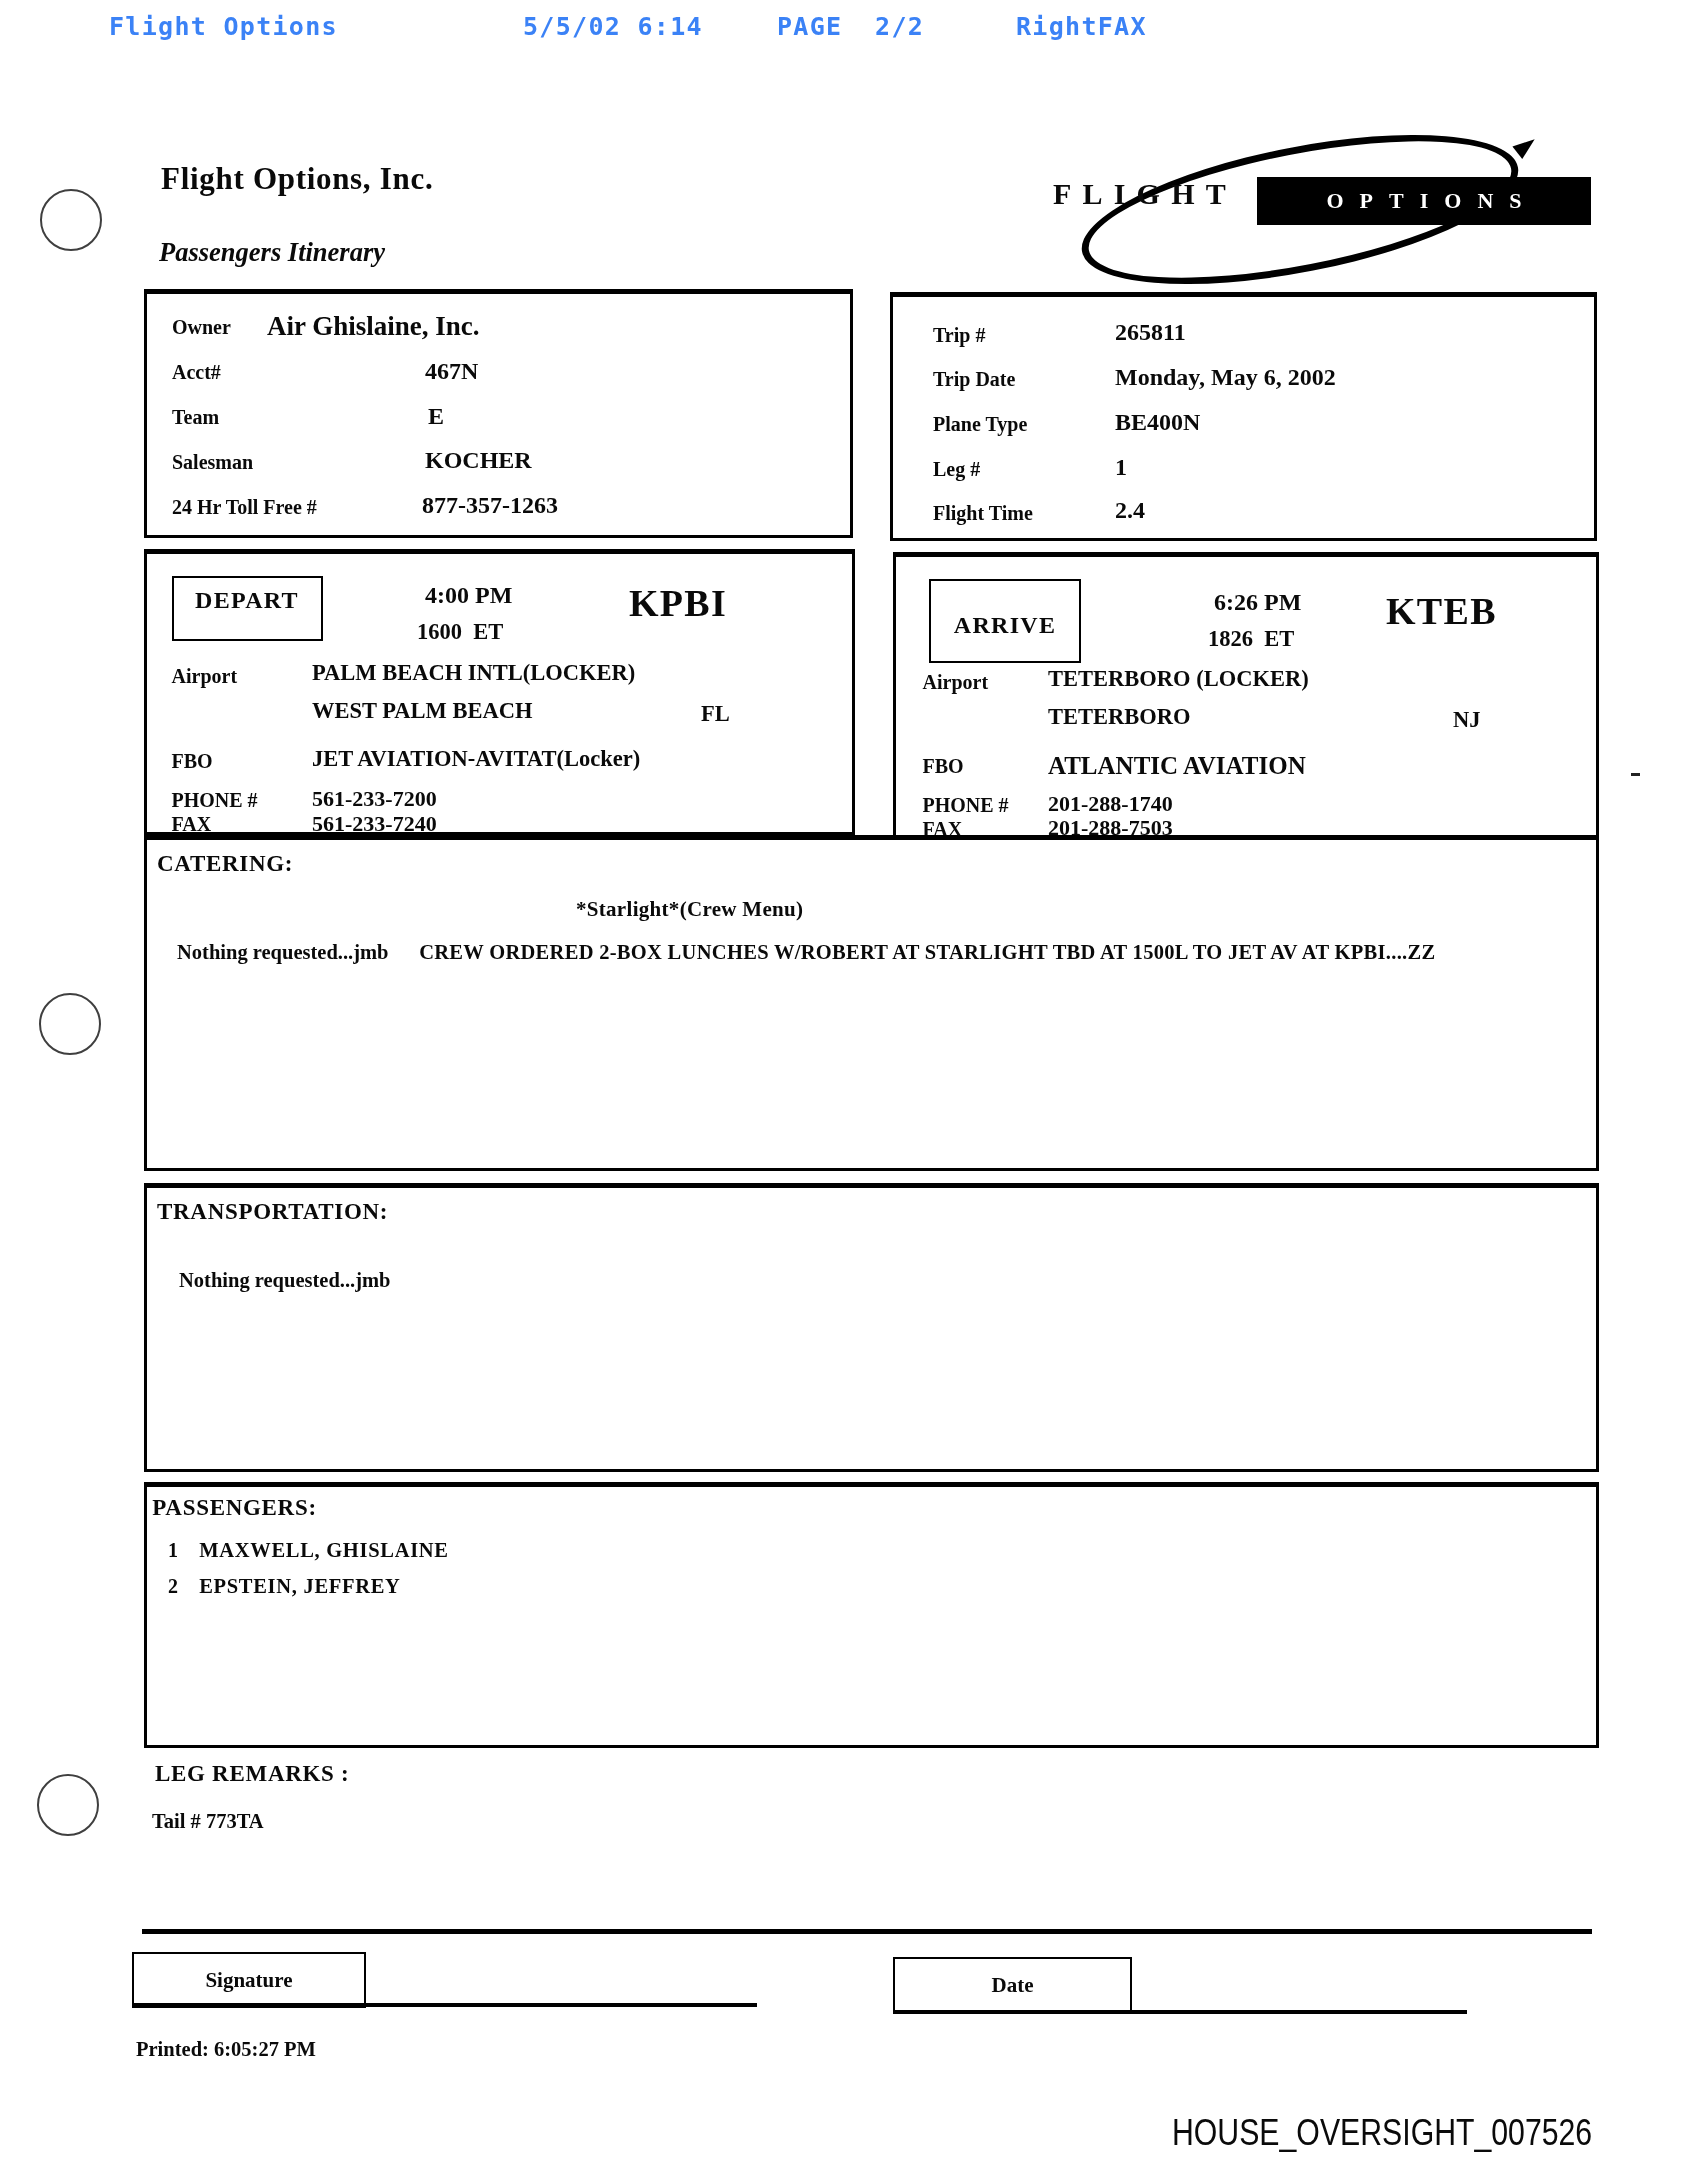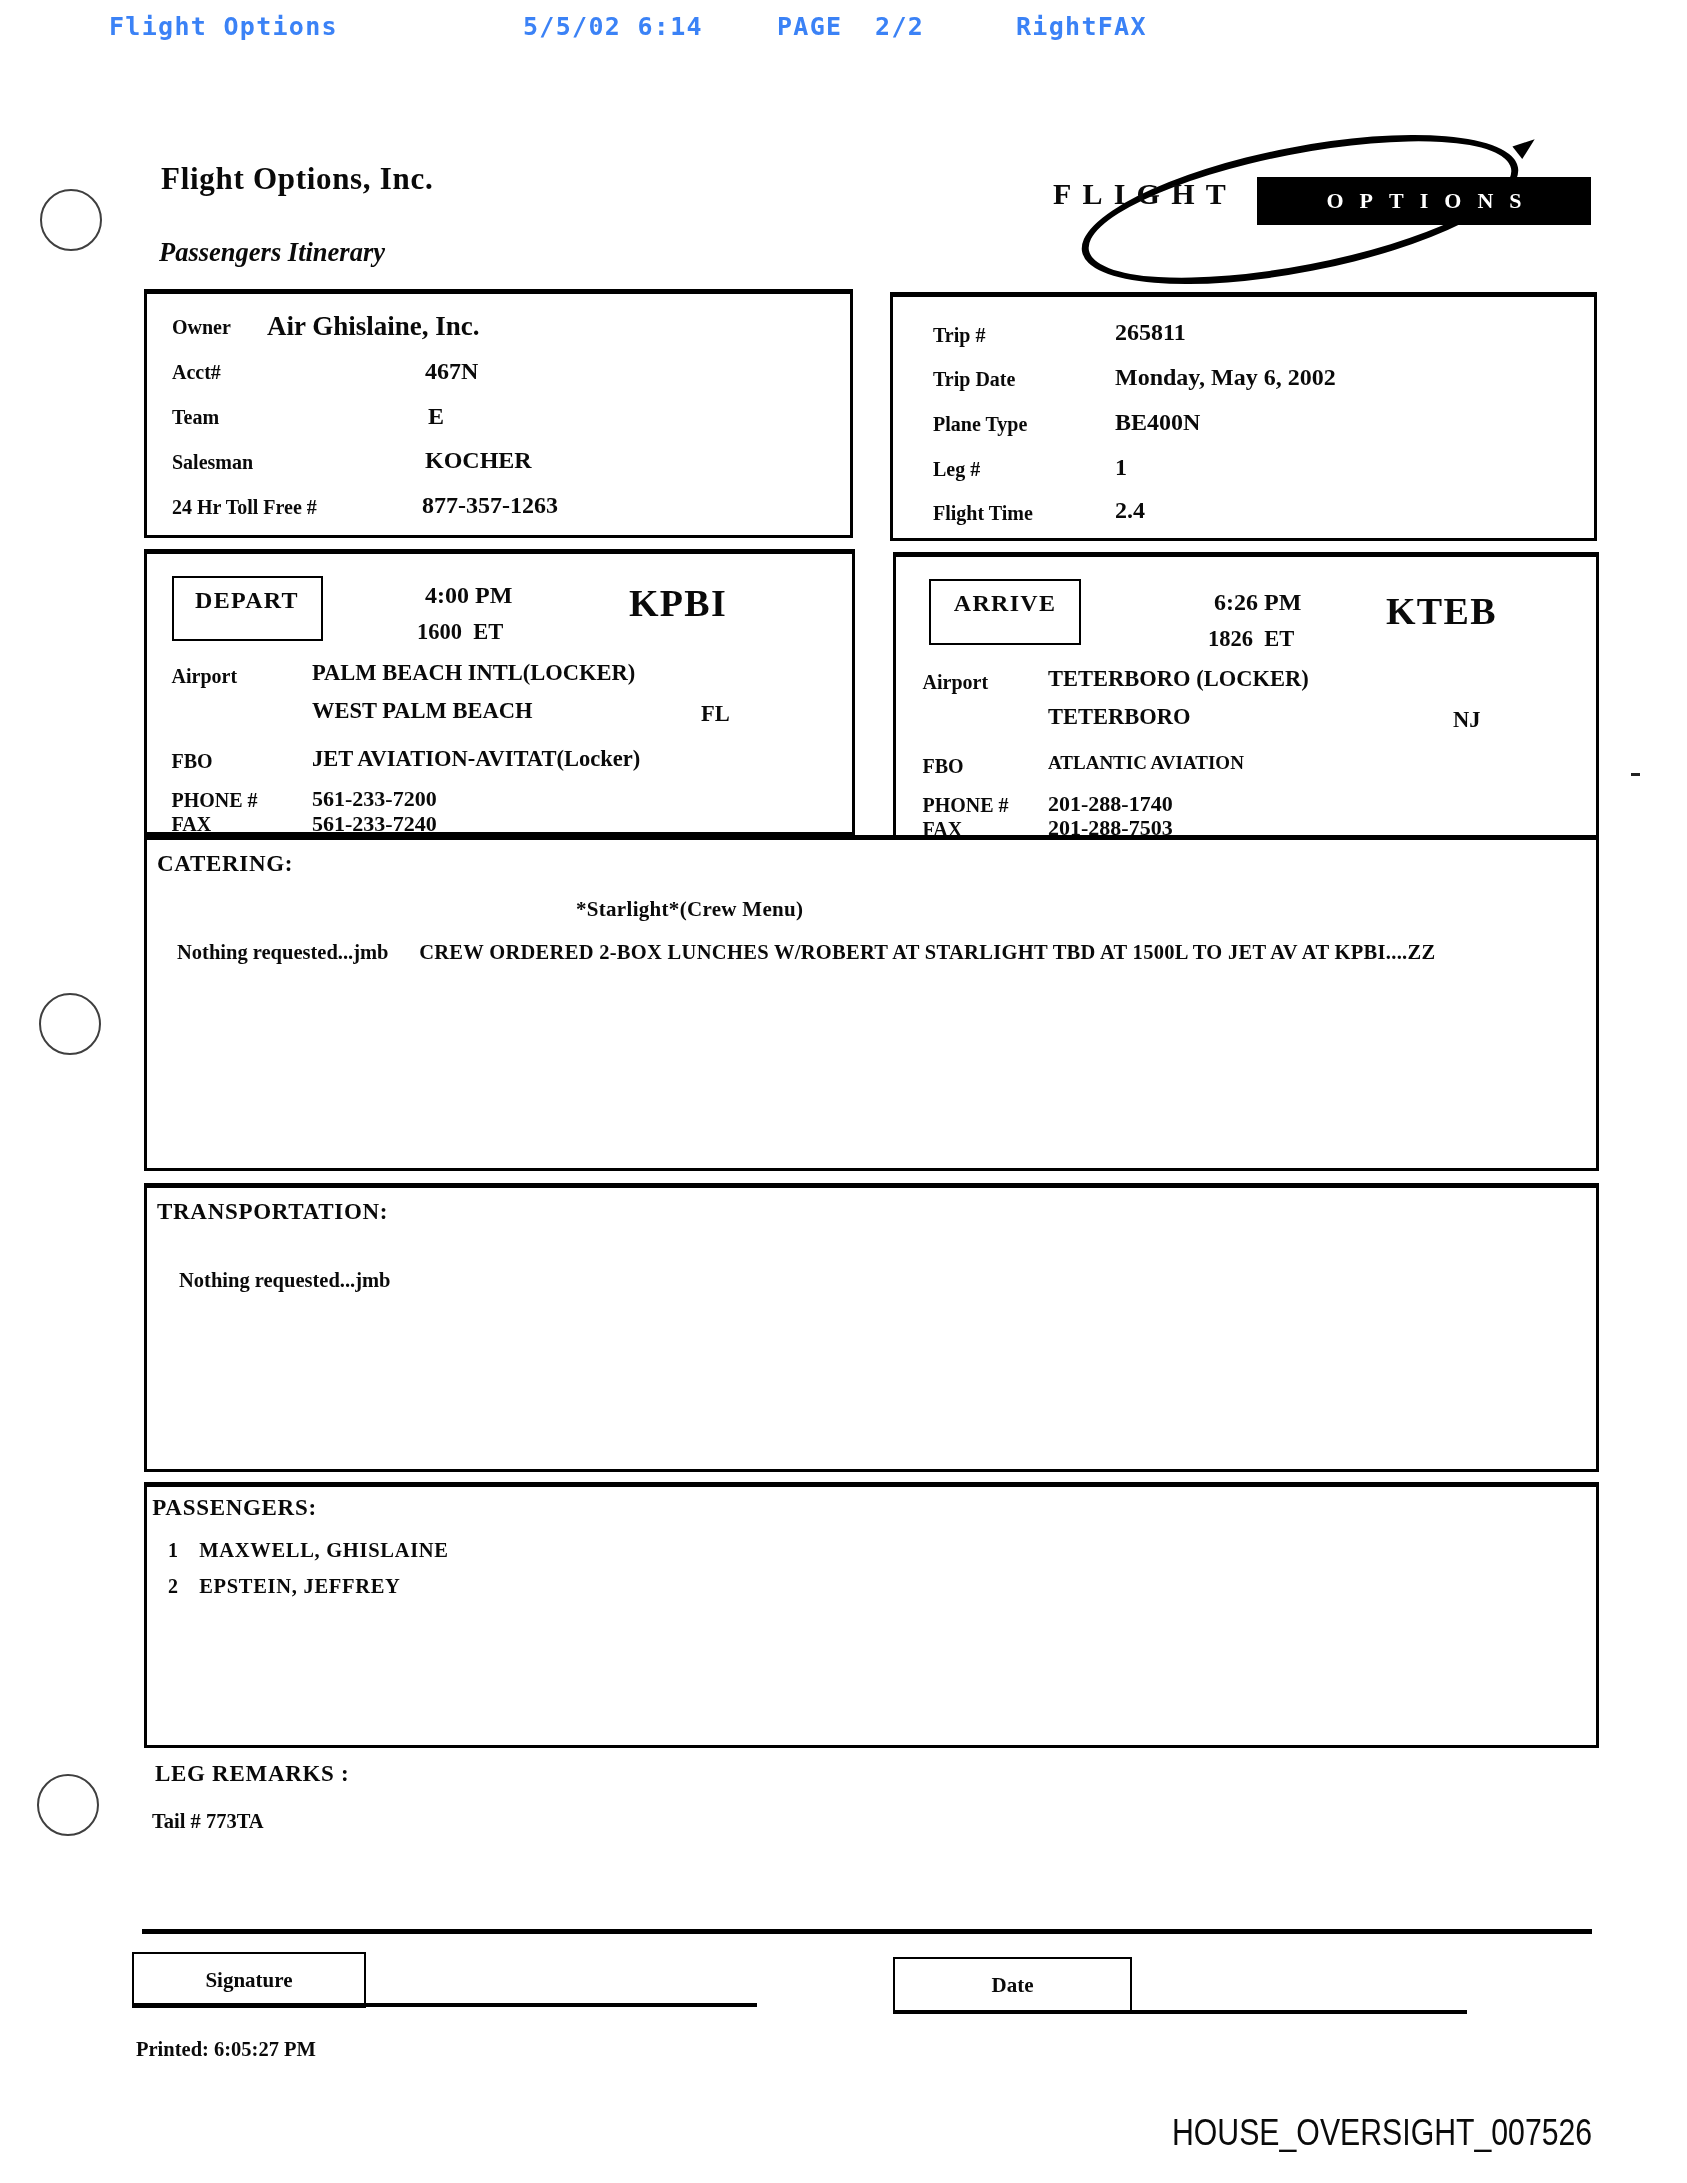--- a/index.html
+++ b/index.html
@@ -104,32 +104,32 @@
     <div class="abs val" style="left:554px;top:147px;font-size:22.5px;">FL</div>
     <div class="abs lbl" style="left:24.5px;top:196px;">FBO</div>
     <div class="abs val" style="left:165px;top:192px;font-size:22.5px;">JET AVIATION-AVITAT(Locker)</div>
     <div class="abs lbl" style="left:24.5px;top:235px;">PHONE #</div>
     <div class="abs val" style="left:165px;top:232px;font-size:22px;">561-233-7200</div>
     <div class="abs lbl" style="left:24.5px;top:259px;">FAX</div>
     <div class="abs val" style="left:165px;top:257px;font-size:22px;">561-233-7240</div>
   </div>
 
   <div class="abs box heavy-top" style="left:893px;top:552px;width:700px;height:278px;">
-    <div class="abs innerbox" style="left:33px;top:22px;width:152px;height:66px;">
+    <div class="abs innerbox" style="left:33px;top:22px;width:152px;height:84px;align-items:center;">
       <span class="t">ARRIVE</span>
     </div>
     <div class="abs val" style="left:318px;top:32px;">6:26 PM</div>
     <div class="abs val" style="left:312px;top:69px;font-size:22.5px;">1826&nbsp; ET</div>
     <div class="abs code" style="left:490px;top:32px;">KTEB</div>
     <div class="abs lbl" style="left:26.5px;top:114px;">Airport</div>
     <div class="abs val" style="left:152px;top:109px;font-size:22.5px;">TETERBORO (LOCKER)</div>
     <div class="abs val" style="left:152px;top:147px;font-size:22.5px;">TETERBORO</div>
     <div class="abs val" style="left:557px;top:150px;font-size:22.5px;">NJ</div>
     <div class="abs lbl" style="left:26.5px;top:198px;">FBO</div>
-    <div class="abs val" style="left:152px;top:195px;font-size:19px;">ATLANTIC AVIATION</div>
+    <div class="abs val" style="left:152px;top:195px;font-size:25px;">ATLANTIC AVIATION</div>
     <div class="abs lbl" style="left:26.5px;top:237px;">PHONE #</div>
     <div class="abs val" style="left:152px;top:234px;font-size:22px;">201-288-1740</div>
     <div class="abs lbl" style="left:26.5px;top:261px;">FAX</div>
     <div class="abs val" style="left:152px;top:258px;font-size:22px;">201-288-7503</div>
   </div>
 
   <div class="abs box heavy-top" style="left:144px;top:835px;width:1449px;height:328px;">
     <div class="abs sec-title" style="left:10px;top:10.6px;">CATERING:</div>
     <div class="abs detail" style="left:429px;top:57px;font-size:21px;">*Starlight*(Crew Menu)</div>
     <div class="abs" style="left:30px;top:101px;white-space:nowrap;">

